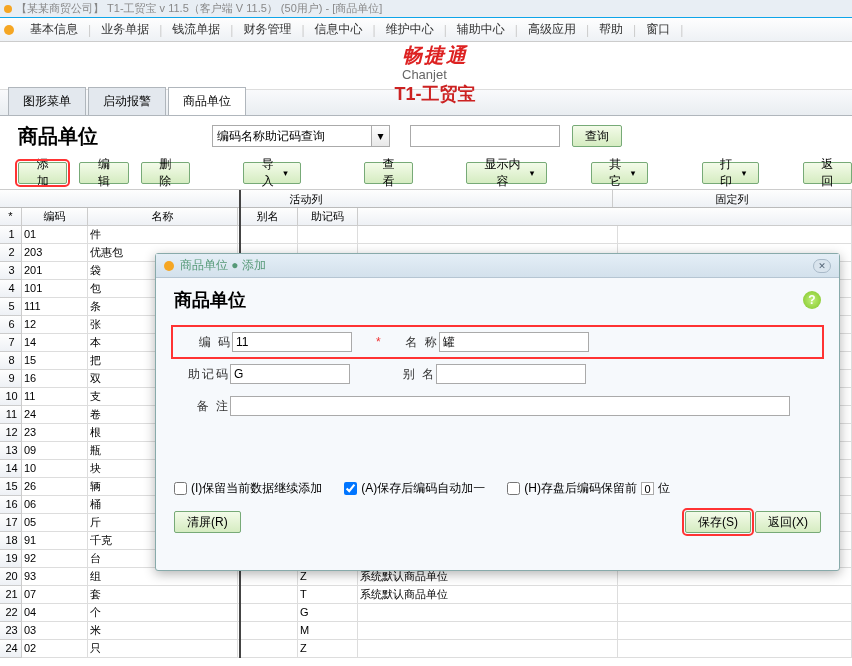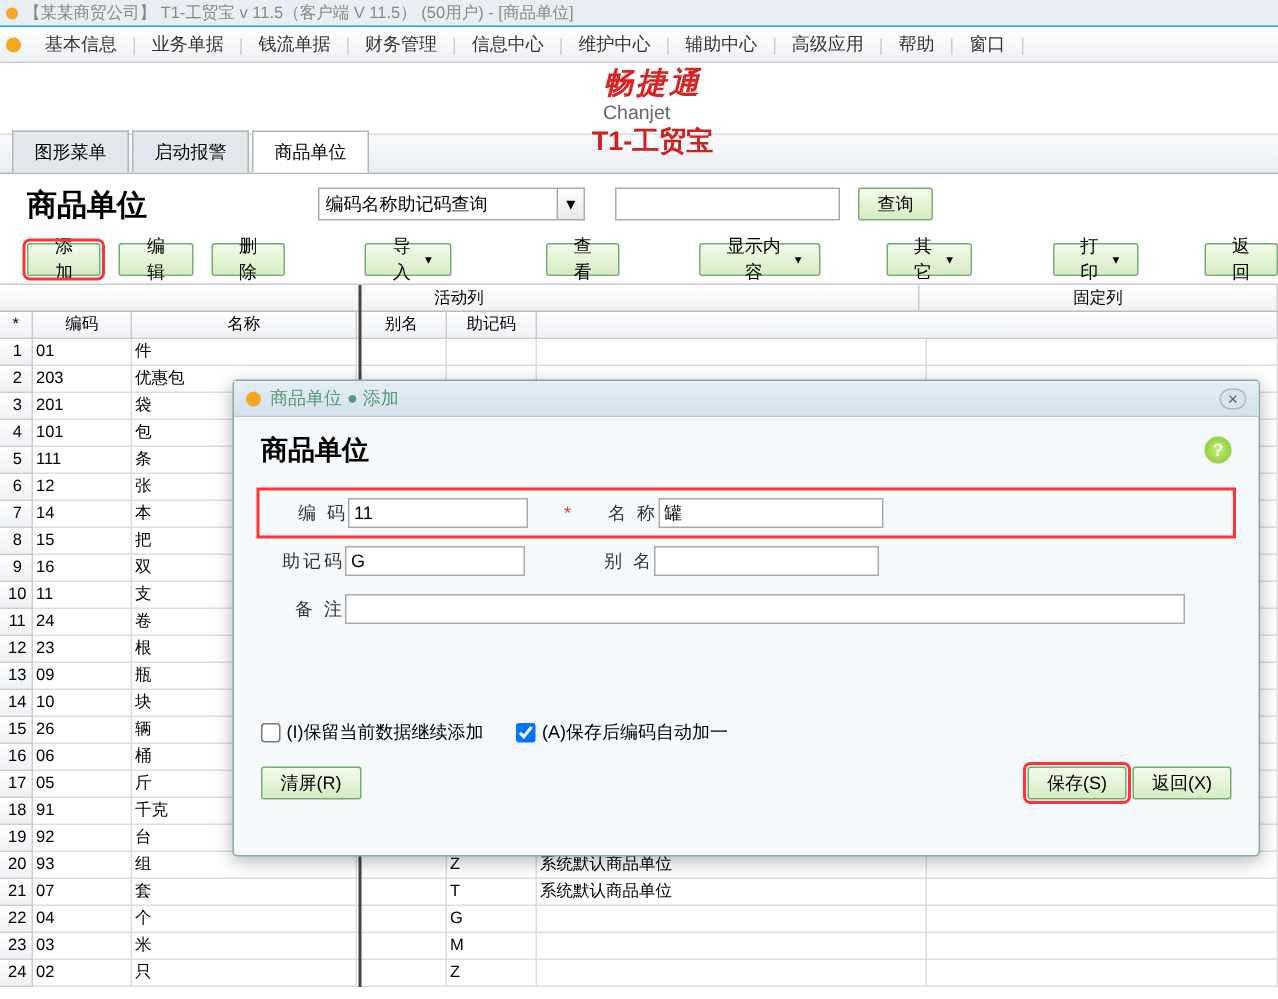--- a/index.html
+++ b/index.html
@@ -432,20 +432,26 @@
 
     <div class="chk-row">
       <label class="chk">
           <input type="checkbox" style="">
           <span>(I)保留当前数据继续添加</span>
         </label>
       <label class="chk">
           <input type="checkbox" checked="" style="">
           <span>(A)保存后编码自动加一</span>
         </label>
+      <label class="chk">
+          <input type="checkbox" style="">
+          <span>(H)存盘后编码保留前</span>
+          <input class="spin" value="0" style="">
+          <span>位</span>
+        </label>
     </div>
 
     <div class="dlg-btns">
       <button class="btn">清屏(R)</button>
       <div class="right">
         <button class="btn save-hl">保存(S)</button>
         <button class="btn">返回(X)</button>
       </div>
     </div>
   </div>

